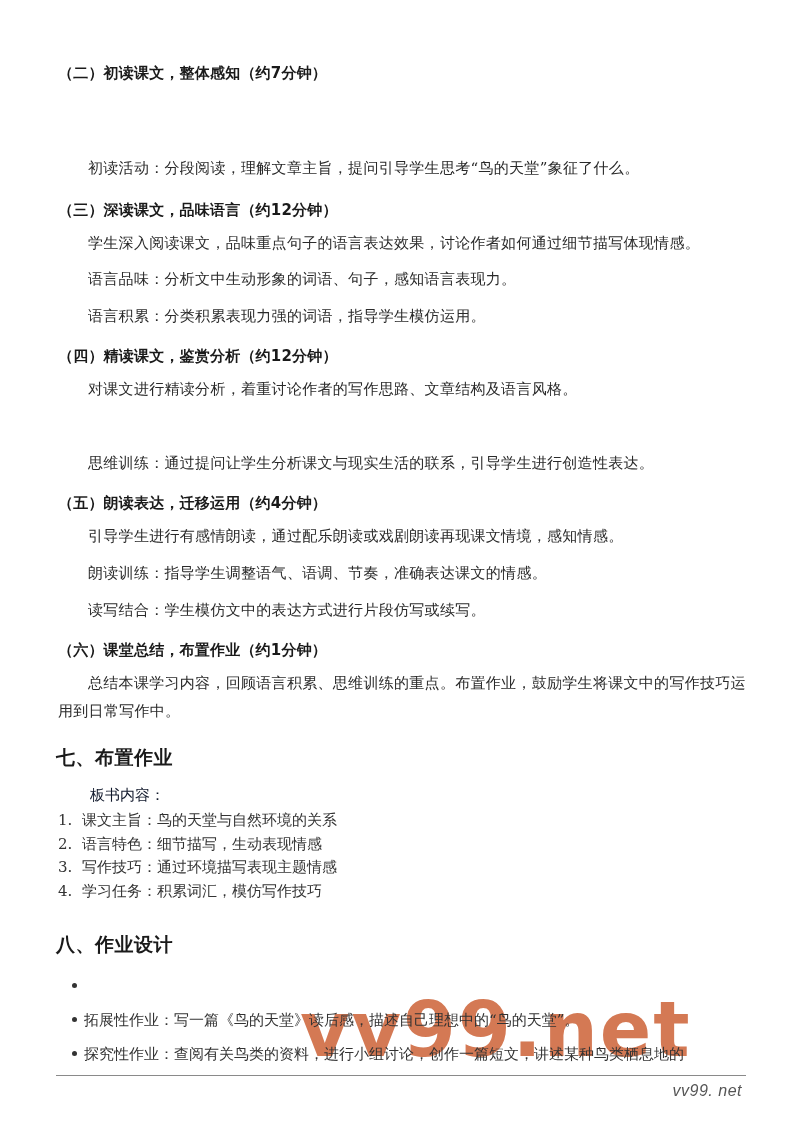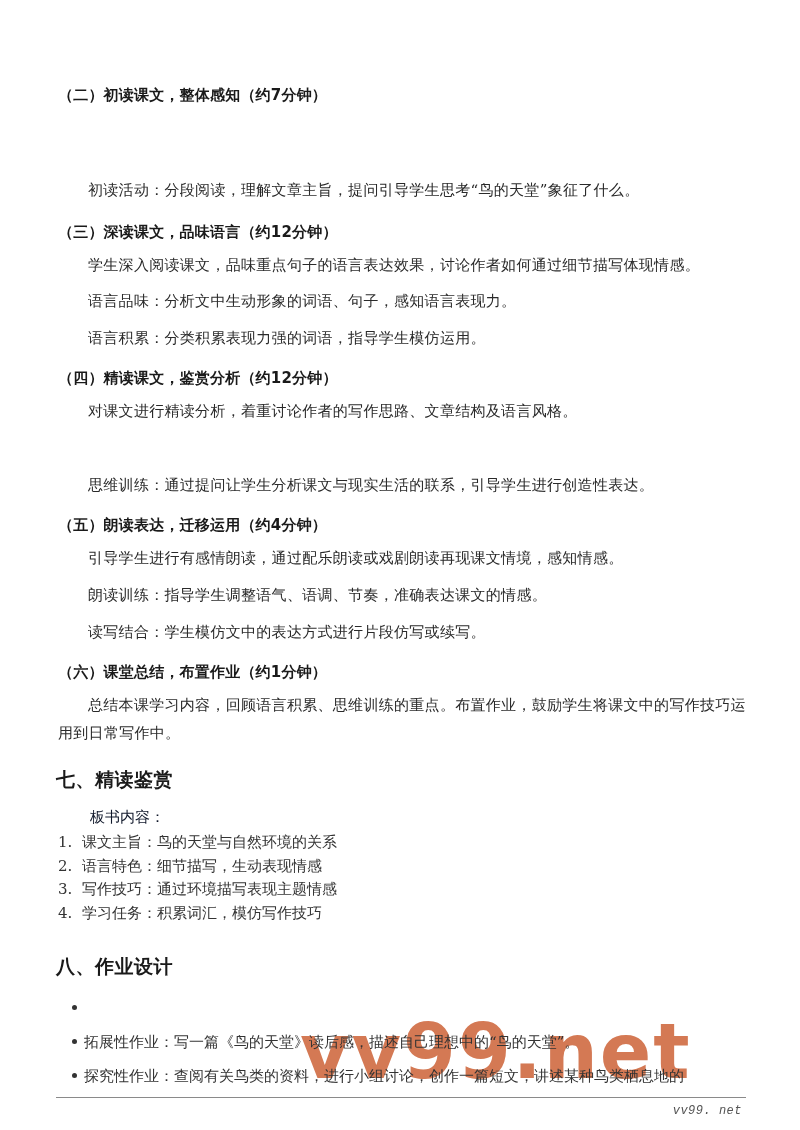--- a/index.html
+++ b/index.html
@@ -14,21 +14,20 @@
       overflow: hidden;
       font-family: "DejaVu Serif", "Liberation Serif", serif;
       color: #222222;
     }
     .page {
       position: absolute;
       left: 0;
       top: 0;
       width: 800px;
       height: 826px;
-      margin-top: 22px;
     }
     .sub-heading {
       position: absolute;
       left: 58px;
       font-family: "DejaVu Sans", "Liberation Sans", sans-serif;
       font-weight: bold;
       font-size: 15px;
       color: #1a1a1a;
       letter-spacing: 0.2px;
       white-space: nowrap;
@@ -124,23 +123,23 @@
       left: 56px;
       top: 1075px;
       width: 690px;
       height: 1px;
       background: #8a8a8a;
     }
     .footer-text {
       position: absolute;
       right: 58px;
       top: 1082px;
-      font-family: Liberation Mono, monospace;
+      font-family: Liberation Sans, sans-serif;
       font-style: italic;
-      font-size: 12px;
+      font-size: 16px;
       color: #555;
       letter-spacing: 0.5px;
     }
   </style>
 </head>
 <body>
 
 <div class="page">
 
   <div class="sub-heading" style="top:64px;">（二）初读课文，整体感知（约7分钟）</div>
@@ -156,21 +155,21 @@
   <div class="para single" style="top:449px;">思维训练：通过提问让学生分析课文与现实生活的联系，引导学生进行创造性表达。</div>
 
   <div class="sub-heading" style="top:494px;">（五）朗读表达，迁移运用（约4分钟）</div>
   <div class="para single" style="top:522px;">引导学生进行有感情朗读，通过配乐朗读或戏剧朗读再现课文情境，感知情感。</div>
   <div class="para single" style="top:559px;">朗读训练：指导学生调整语气、语调、节奏，准确表达课文的情感。</div>
   <div class="para single" style="top:596px;">读写结合：学生模仿文中的表达方式进行片段仿写或续写。</div>
 
   <div class="sub-heading" style="top:641px;">（六）课堂总结，布置作业（约1分钟）</div>
   <div class="para" style="top:669px;">总结本课学习内容，回顾语言积累、思维训练的重点。布置作业，鼓励学生将课文中的写作技巧运用到日常写作中。</div>
 
-  <div class="section-heading" style="top:745px;">七、精读鉴赏</div>
+  <div class="section-heading" style="top:745px;">七、布置作业</div>
   <div class="board-label" style="top:786px;">板书内容：</div>
   <ol class="num-list" style="top:809px;">
     <li><span class="num">1.</span><span>课文主旨：鸟的天堂与自然环境的关系</span></li>
     <li><span class="num">2.</span><span>语言特色：细节描写，生动表现情感</span></li>
     <li><span class="num">3.</span><span>写作技巧：通过环境描写表现主题情感</span></li>
     <li><span class="num">4.</span><span>学习任务：积累词汇，模仿写作技巧</span></li>
   </ol>
 
   <div class="section-heading" style="top:932px;">八、作业设计</div>
 

